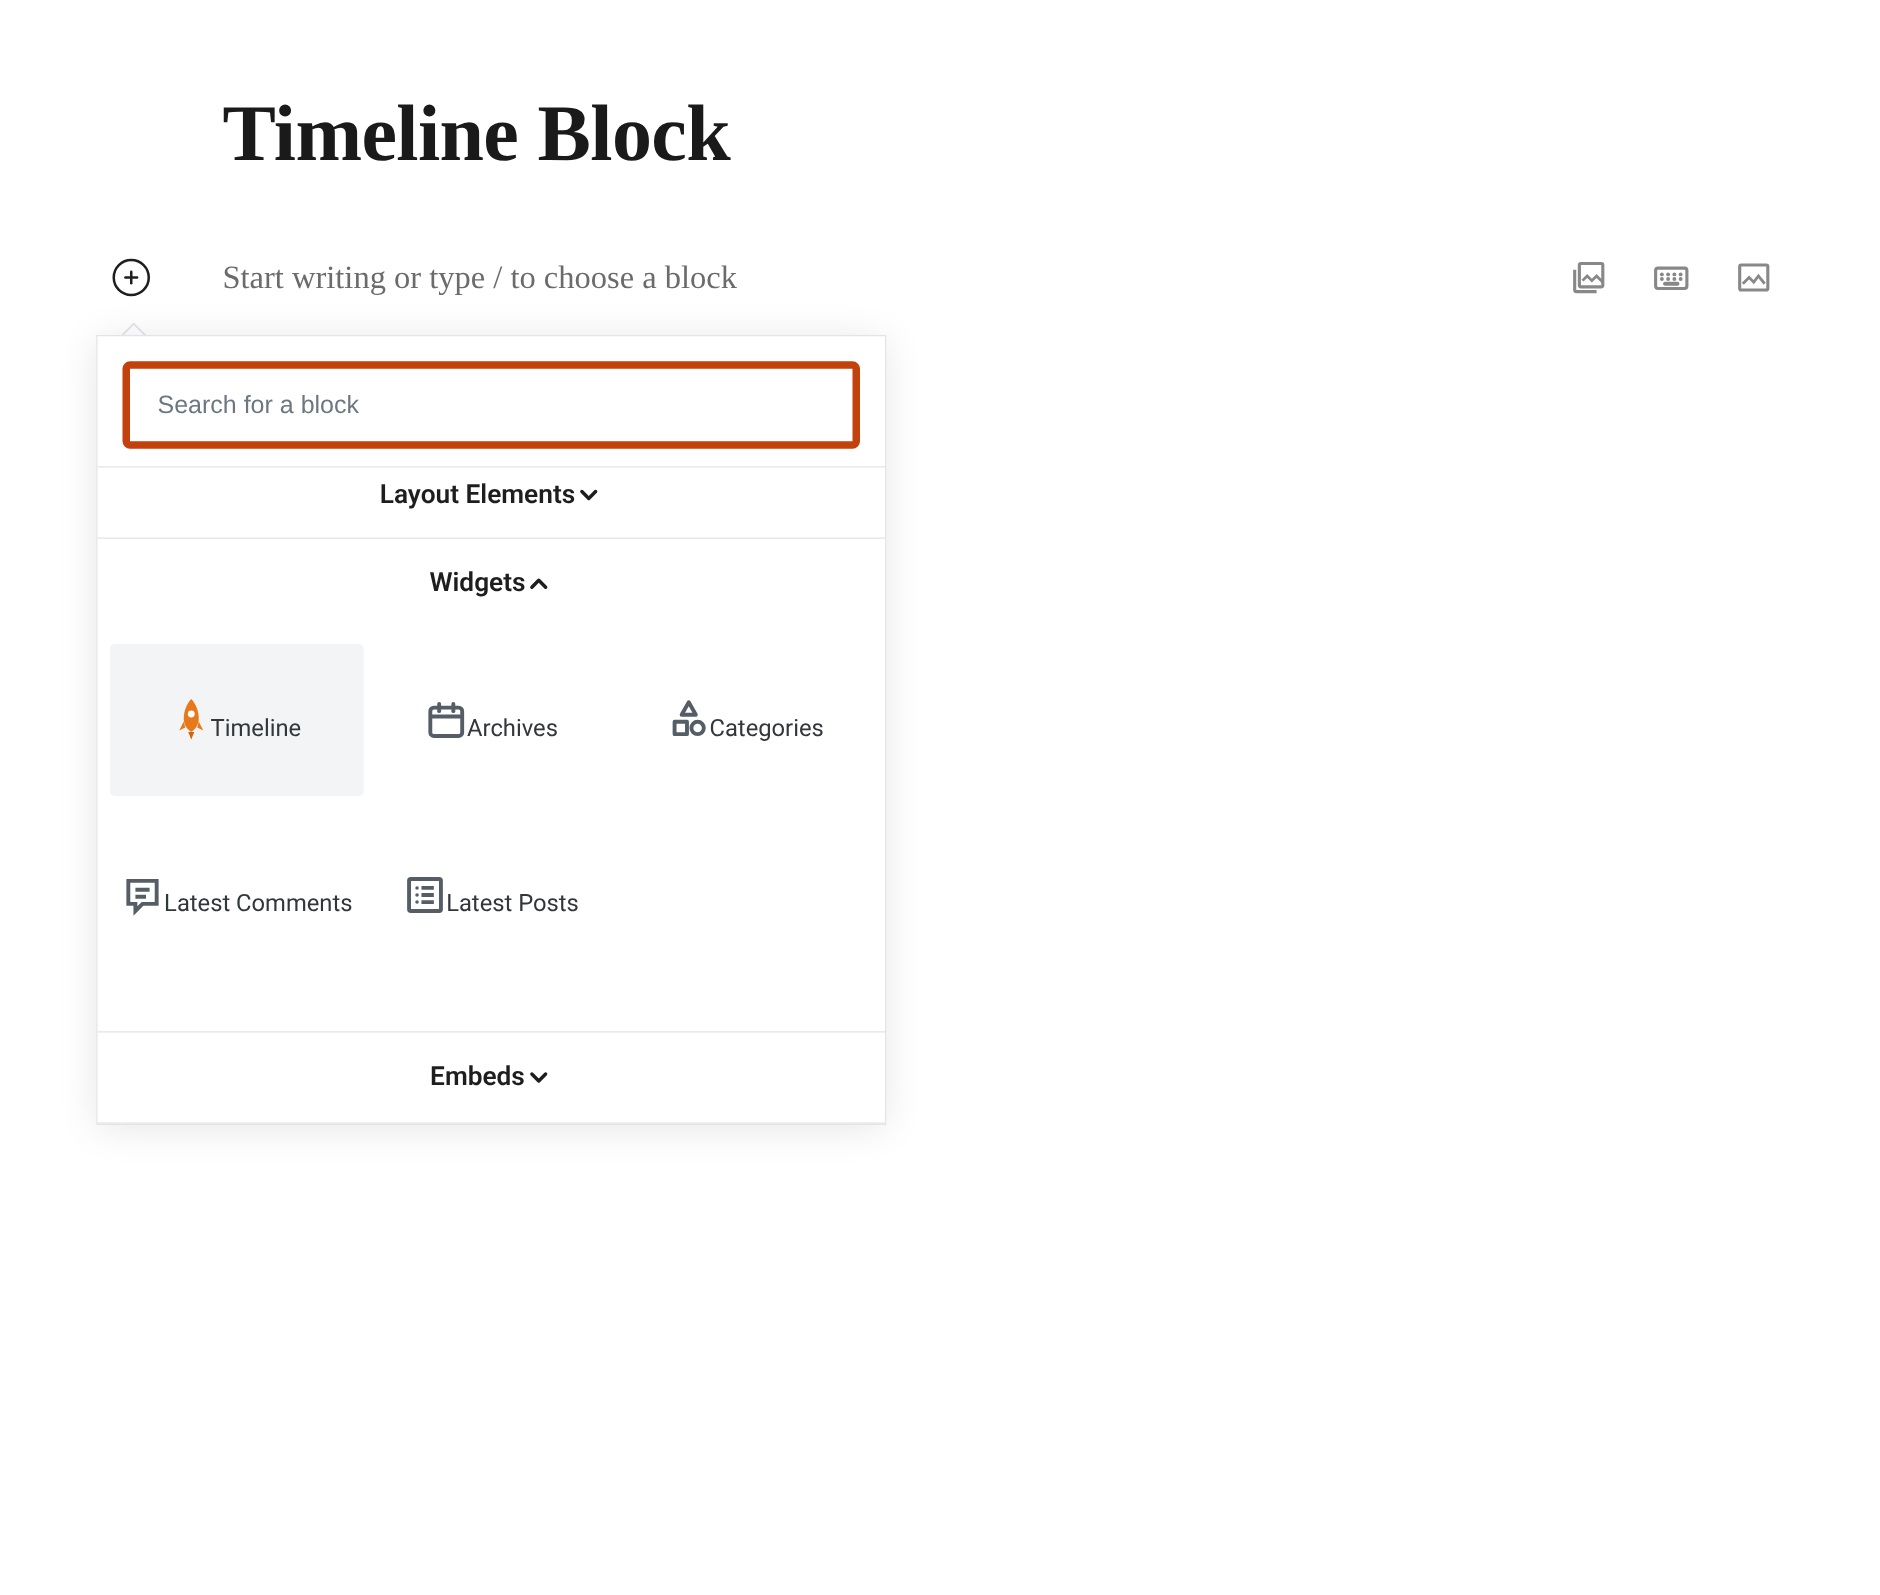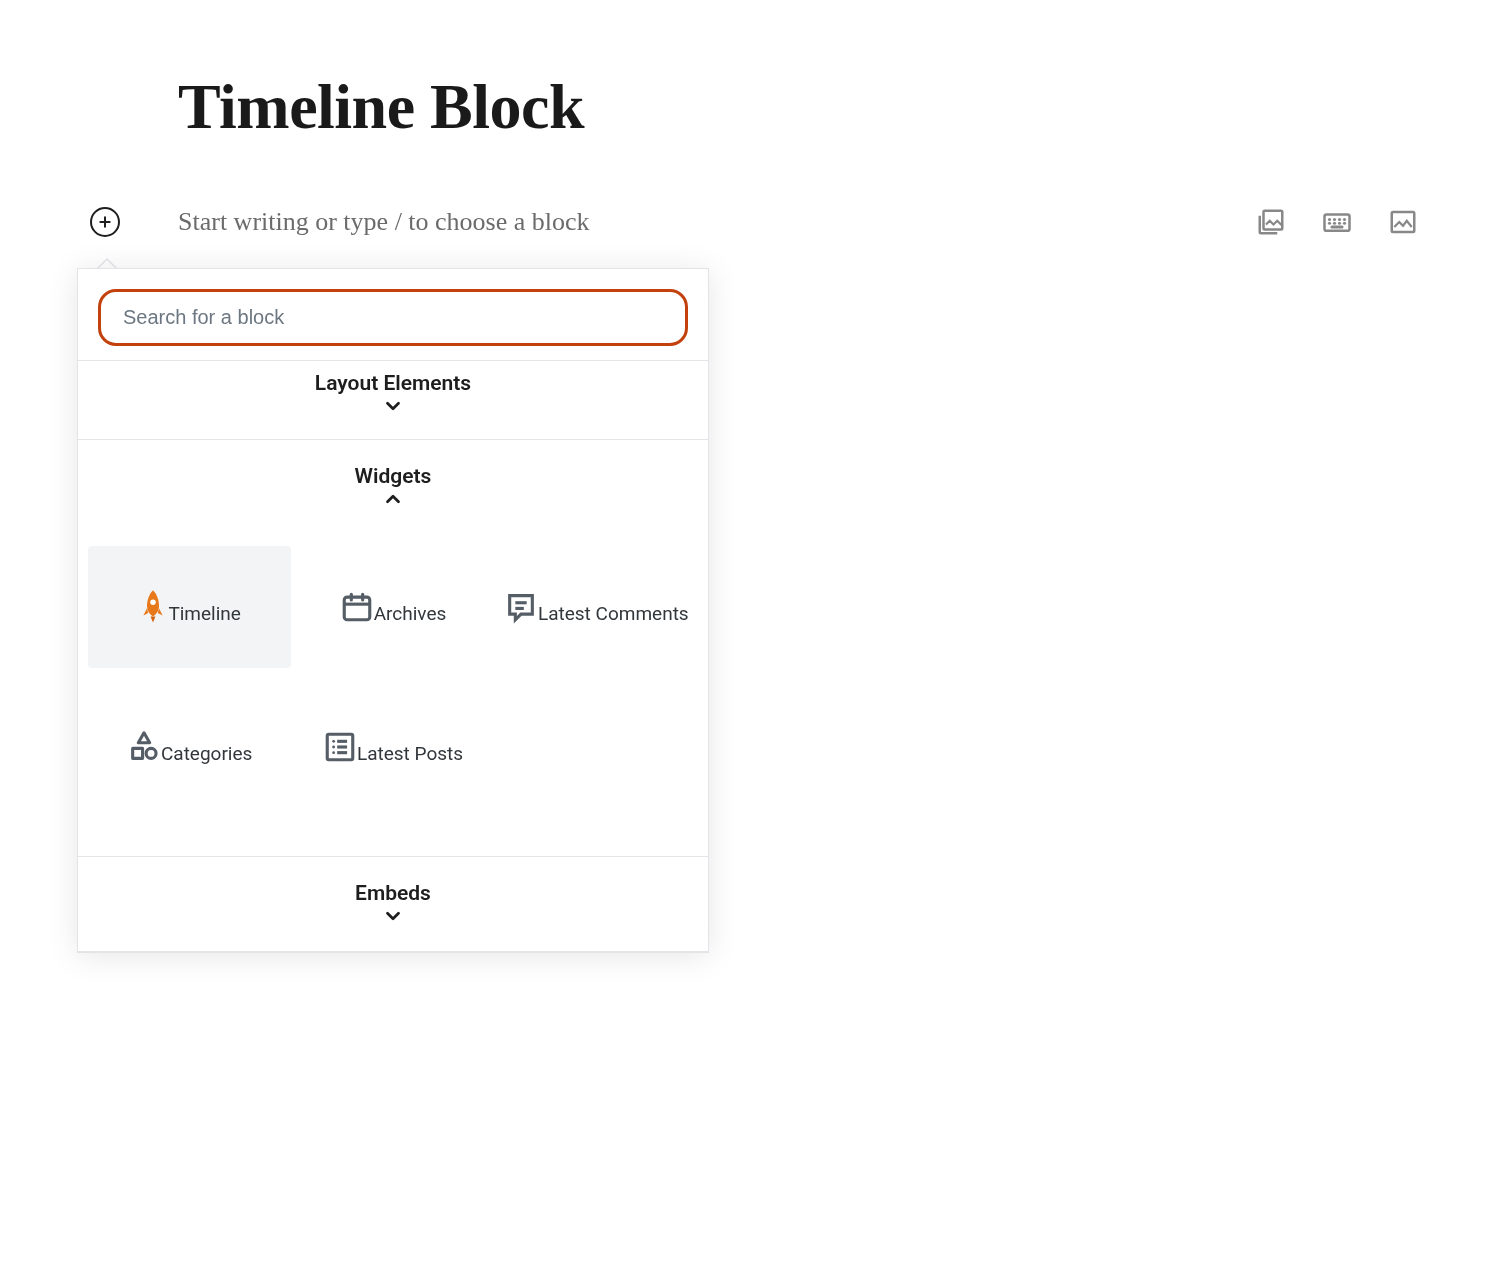--- a/index.html
+++ b/index.html
@@ -89,39 +89,38 @@
       width: 632px;
       background: #fff;
       border: 1px solid #e2e4e7;
       box-shadow: 0 3px 30px rgba(0,0,0,0.1);
     }
     .search-wrap {
       padding: 20px 20px 14px 20px;
     }
     .search-input {
       width: 100%;
-      height: 57px;
-      border: 3px solid #c2410c;
-      border-radius: 18px;
+      height: 70px;
+      border: 6px solid #c2410c;
+      border-radius: 6px;
       padding: 0 22px;
       font-size: 20px;
       color: #1e1e1e;
       background: #fff;
     }
     .search-input::placeholder { color: #6c7781; }
     .category {
       border-top: 1px solid #e2e4e7;
     }
     .category-header {
       display: flex;
       align-items: center;
       justify-content: center;
       padding: 24px 24px;
       cursor: pointer;
-      flex-direction: column;
     }
     .category-label {
       font-size: 21px;
       font-weight: 600;
       color: #1e1e1e;
     }
     .chevron { width: 22px; height: 22px; color: #1e1e1e; }
     .widgets-body { padding: 12px 10px 48px 10px; }
     .grid {
       display: grid;
@@ -247,38 +246,38 @@
                 <line x1="3" y1="10" x2="21" y2="10"></line>
                 <line x1="8" y1="3" x2="8" y2="7" stroke-linecap="round"></line>
                 <line x1="16" y1="3" x2="16" y2="7" stroke-linecap="round"></line>
               </svg>
           </div>
           <div class="block-label">Archives</div>
         </div>
 
         <div class="block-item">
           <div class="block-icon">
+            <svg viewBox="0 0 24 24" fill="none" stroke="currentColor" stroke-width="2.2" stroke-linejoin="round">
+                <polygon points="12,2 16,9 8,9"></polygon>
+                <rect x="4" y="13" width="7" height="7"></rect>
+                <circle cx="17" cy="16.5" r="3.5"></circle>
+              </svg>
+          </div>
+          <div class="block-label">Categories</div>
+        </div>
+
+        <div class="block-item">
+          <div class="block-icon">
             <svg viewBox="0 0 24 24" fill="none" stroke="currentColor" stroke-width="2.2">
                 <path d="M4 4 H20 V17 H12 L8 21 V17 H4 Z"></path>
                 <line x1="8" y1="9" x2="16" y2="9"></line>
                 <line x1="8" y1="13" x2="14" y2="13"></line>
               </svg>
           </div>
           <div class="block-label">Latest Comments</div>
-        </div>
-
-        <div class="block-item">
-          <div class="block-icon">
-            <svg viewBox="0 0 24 24" fill="none" stroke="currentColor" stroke-width="2.2" stroke-linejoin="round">
-                <polygon points="12,2 16,9 8,9"></polygon>
-                <rect x="4" y="13" width="7" height="7"></rect>
-                <circle cx="17" cy="16.5" r="3.5"></circle>
-              </svg>
-          </div>
-          <div class="block-label">Categories</div>
         </div>
 
         <div class="block-item">
           <div class="block-icon">
             <svg viewBox="0 0 24 24" fill="none" stroke="currentColor" stroke-width="2.2">
                 <rect x="3" y="3" width="18" height="18" rx="1"></rect>
                 <circle cx="7.5" cy="8" r="1" fill="currentColor" stroke="none"></circle>
                 <line x1="10" y1="8" x2="17" y2="8"></line>
                 <circle cx="7.5" cy="12" r="1" fill="currentColor" stroke="none"></circle>
                 <line x1="10" y1="12" x2="17" y2="12"></line>

